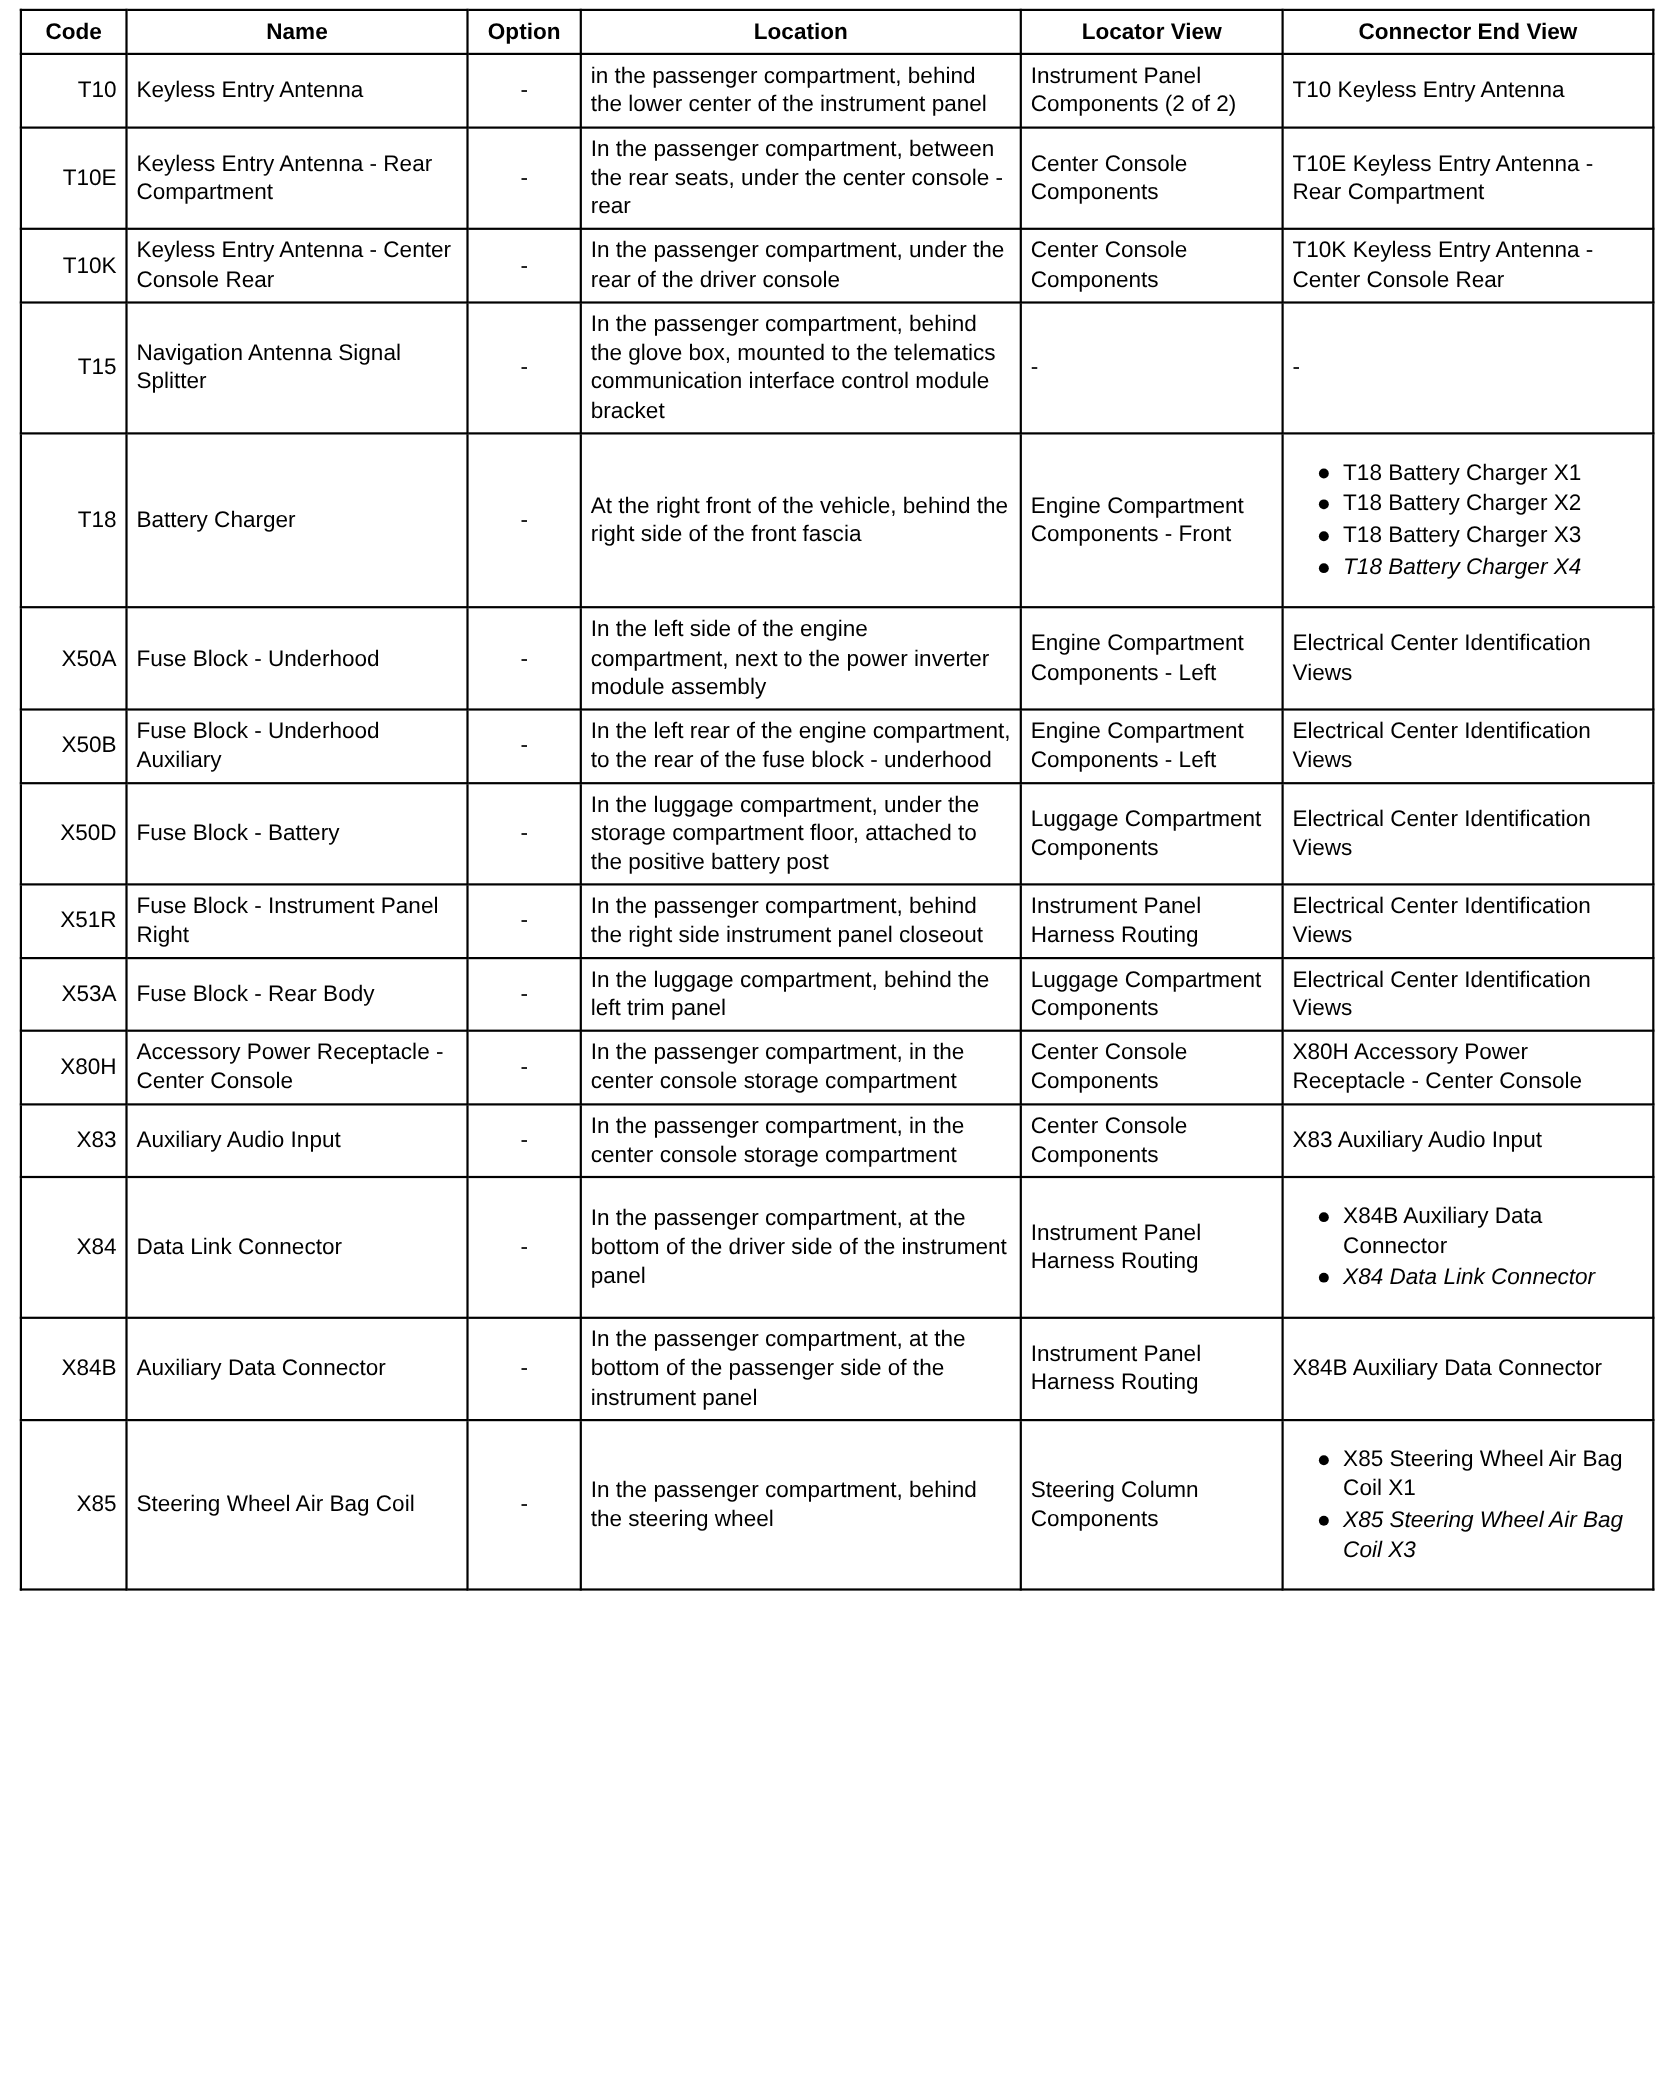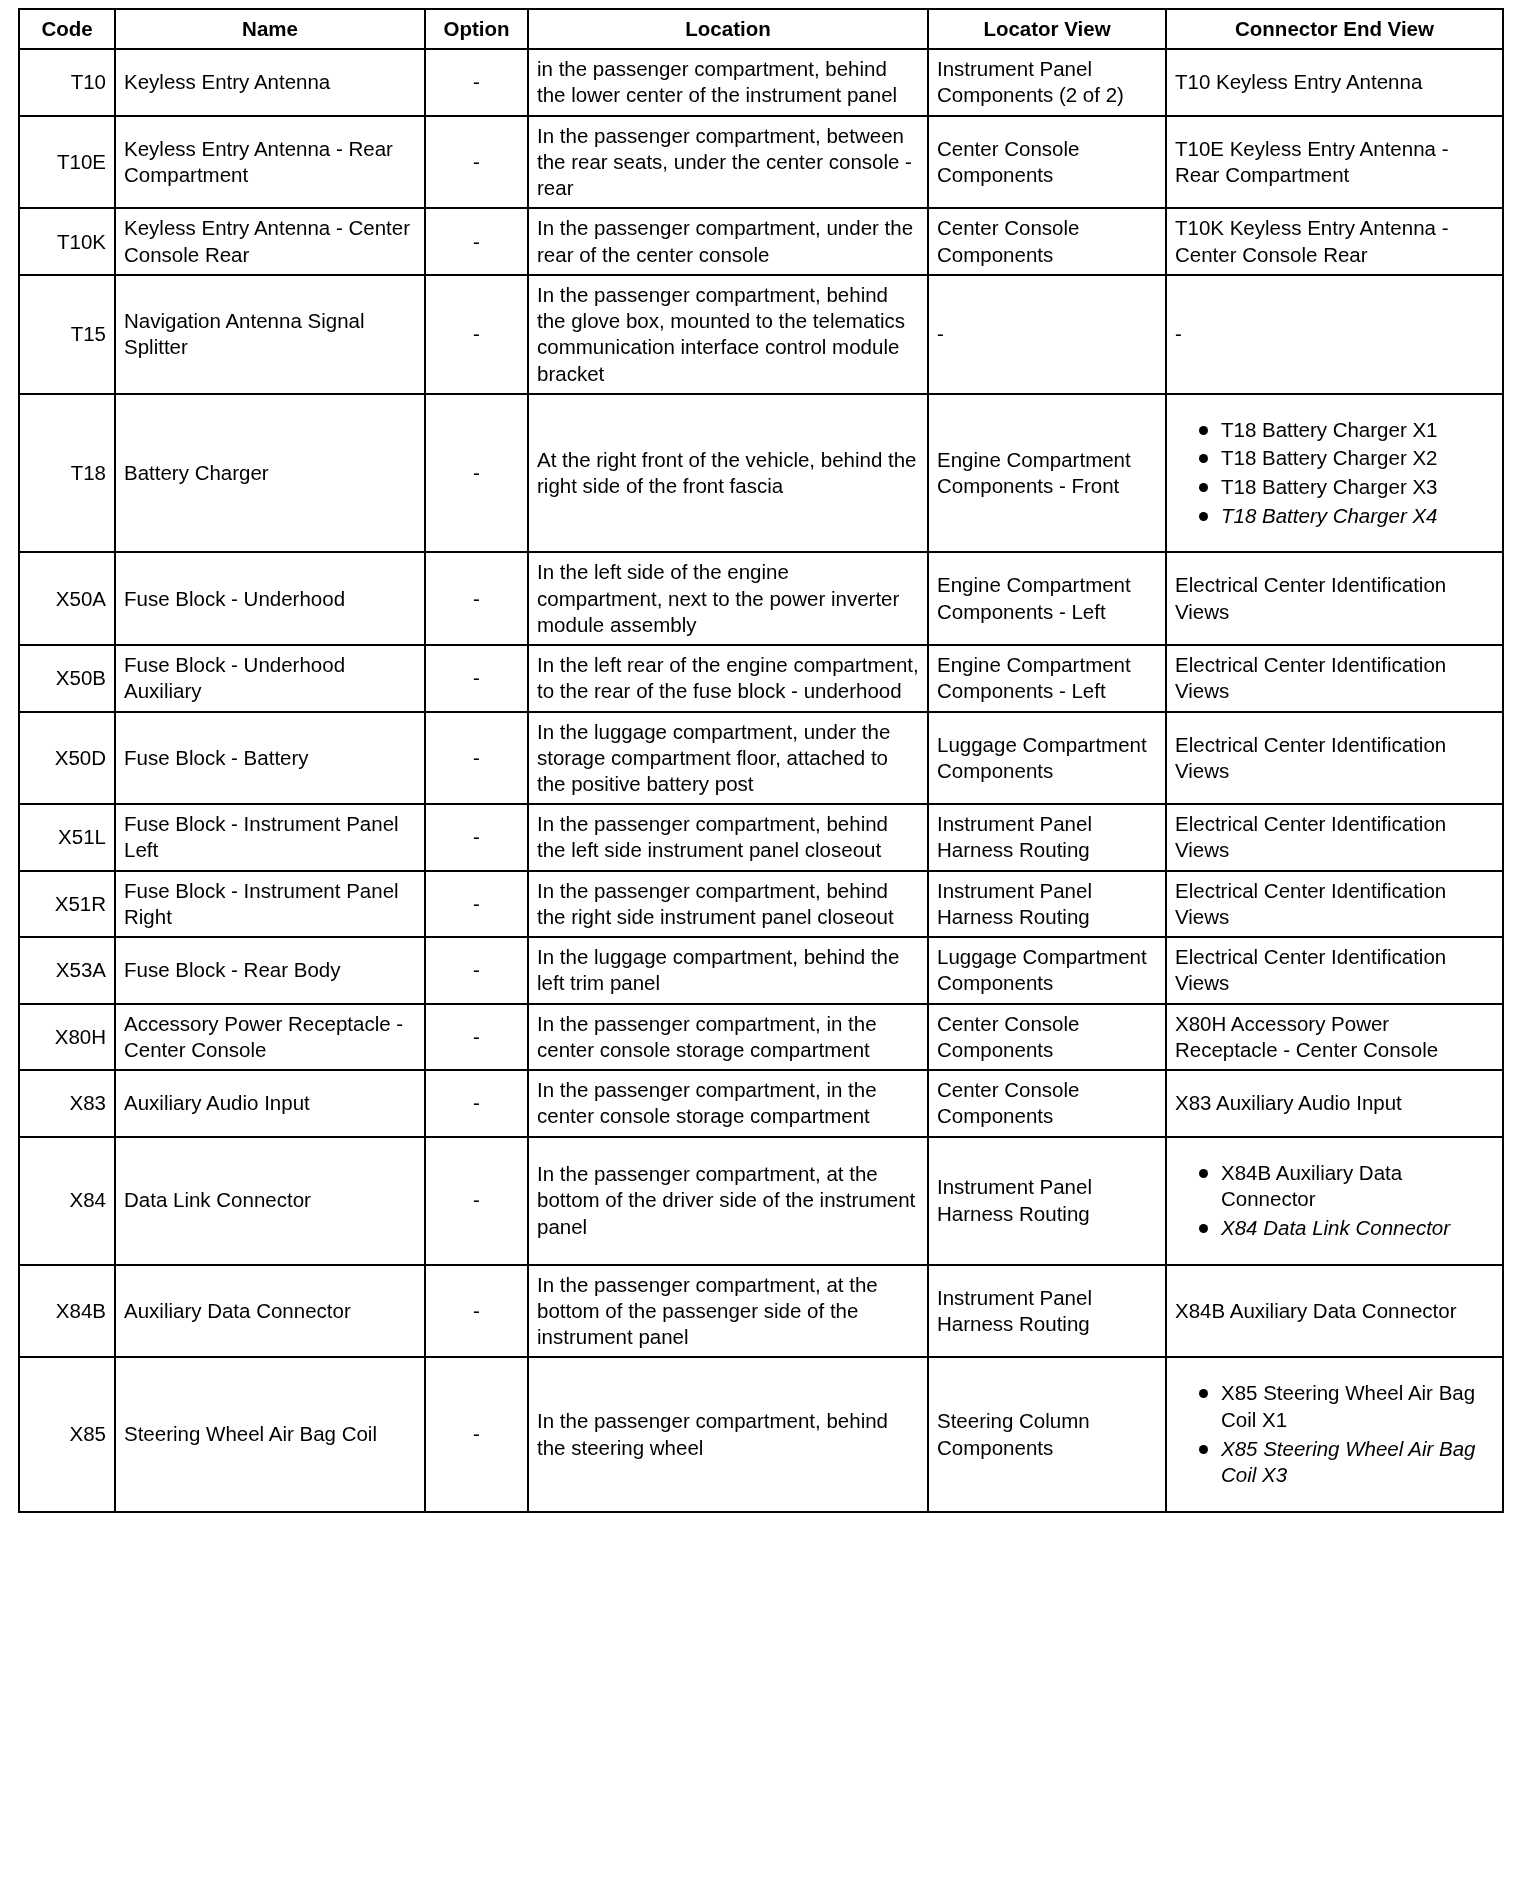--- a/index.html
+++ b/index.html
@@ -114,21 +114,21 @@
           <td class="name">Keyless Entry Antenna - Rear Compartment</td>
           <td class="option">-</td>
           <td class="location">In the passenger compartment, between the rear seats, under the center console - rear</td>
           <td class="locator">Center Console Components</td>
           <td class="connector">T10E Keyless Entry Antenna - Rear Compartment</td>
         </tr>
         <tr>
           <td class="code">T10K</td>
           <td class="name">Keyless Entry Antenna - Center Console Rear</td>
           <td class="option">-</td>
-          <td class="location">In the passenger compartment, under the rear of the center console</td>
+          <td class="location">In the passenger compartment, under the rear of the driver console</td>
           <td class="locator">Center Console Components</td>
           <td class="connector">T10K Keyless Entry Antenna - Center Console Rear</td>
         </tr>
         <tr>
           <td class="code">T15</td>
           <td class="name">Navigation Antenna Signal Splitter</td>
           <td class="option">-</td>
           <td class="location">In the passenger compartment, behind the glove box, mounted to the telematics communication interface control module bracket</td>
           <td class="locator">-</td>
           <td class="connector">-</td>
@@ -166,28 +166,20 @@
         </tr>
         <tr>
           <td class="code">X50D</td>
           <td class="name">Fuse Block - Battery</td>
           <td class="option">-</td>
           <td class="location">In the luggage compartment, under the storage compartment floor, attached to the positive battery post</td>
           <td class="locator">Luggage Compartment Components</td>
           <td class="connector">Electrical Center Identification Views</td>
         </tr>
         <tr>
-          <td class="code">X51L</td>
-          <td class="name">Fuse Block - Instrument Panel Left</td>
-          <td class="option">-</td>
-          <td class="location">In the passenger compartment, behind the left side instrument panel closeout</td>
-          <td class="locator">Instrument Panel Harness Routing</td>
-          <td class="connector">Electrical Center Identification Views</td>
-        </tr>
-        <tr>
           <td class="code">X51R</td>
           <td class="name">Fuse Block - Instrument Panel Right</td>
           <td class="option">-</td>
           <td class="location">In the passenger compartment, behind the right side instrument panel closeout</td>
           <td class="locator">Instrument Panel Harness Routing</td>
           <td class="connector">Electrical Center Identification Views</td>
         </tr>
         <tr>
           <td class="code">X53A</td>
           <td class="name">Fuse Block - Rear Body</td>

